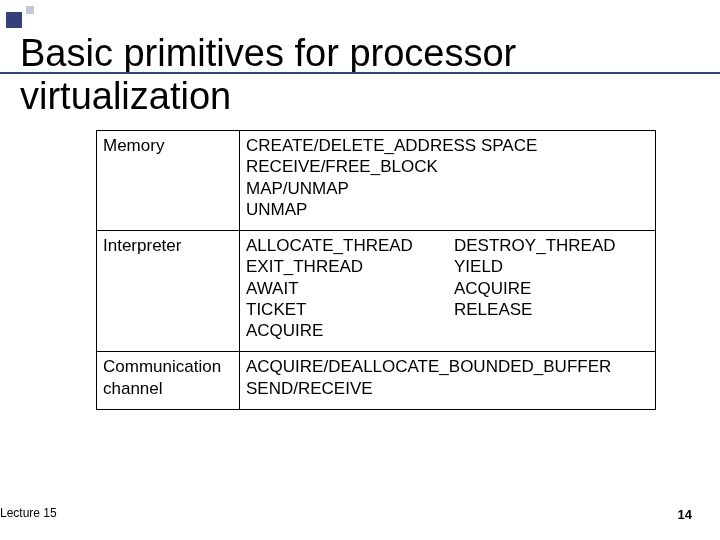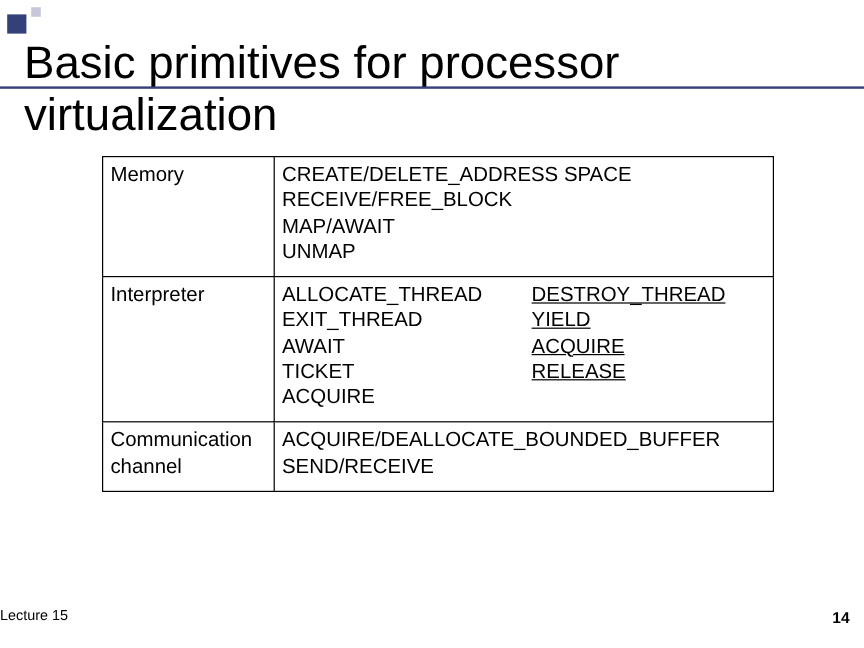--- a/index.html
+++ b/index.html
@@ -46,54 +46,54 @@
     position: absolute;
     top: 32px;
     left: 20px;
     font-size: 38px;
     font-weight: 400;
     letter-spacing: 0;
   }
   .tbl {
     position: absolute;
     top: 130px;
-    left: 85px;
+    left: 96px;
     width: 560px;
     border-collapse: collapse;
   }
   .tbl td {
     border: 1.5px solid #000;
     vertical-align: top;
     padding: 4px 6px 10px 6px;
     font-size: 17px;
     line-height: 1.25;
   }
   .tbl td.lab {
     width: 130px;
   }
   .tbl td.lab.bold {
     font-weight: normal;
   }
   .row2cols {
     display: flex;
   }
   .row2cols .c1 { flex: 0 0 208px; }
-  .row2cols .c2 { flex: 1; text-decoration: underline; }
+  .row2cols .c2 { flex: 1; }
   .footer-center {
     position: absolute;
     bottom: 20px;
     left: 0;
     right: 0;
     text-align: left;
     font-size: 12px;
   }
   .footer-right {
     position: absolute;
     bottom: 18px;
-    right: 12px;
+    right: 28px;
     font-size: 13px;
     font-weight: bold;
   }
 </style>
 </head>
 <body>
 
 <div class="corner-deco">
   <div class="sq-big"></div>
   <div class="sq-small"></div>
@@ -102,21 +102,21 @@
 <div class="title">Basic primitives for processor virtualization</div>
 <div class="title-line"></div>
 
 <table class="tbl">
   <tbody>
       <tr>
     <td class="lab">Memory</td>
     <td>
       <div>CREATE/DELETE_ADDRESS SPACE</div>
       <div>RECEIVE/FREE_BLOCK</div>
-      <div>MAP/AWAIT</div>
+      <div>MAP/UNMAP</div>
       <div>UNMAP</div>
     </td>
   </tr>
   <tr>
     <td class="lab">Interpreter</td>
     <td>
       <div class="row2cols">
         <div class="c1">
           <div>ALLOCATE_THREAD</div>
           <div>EXIT_THREAD</div>

